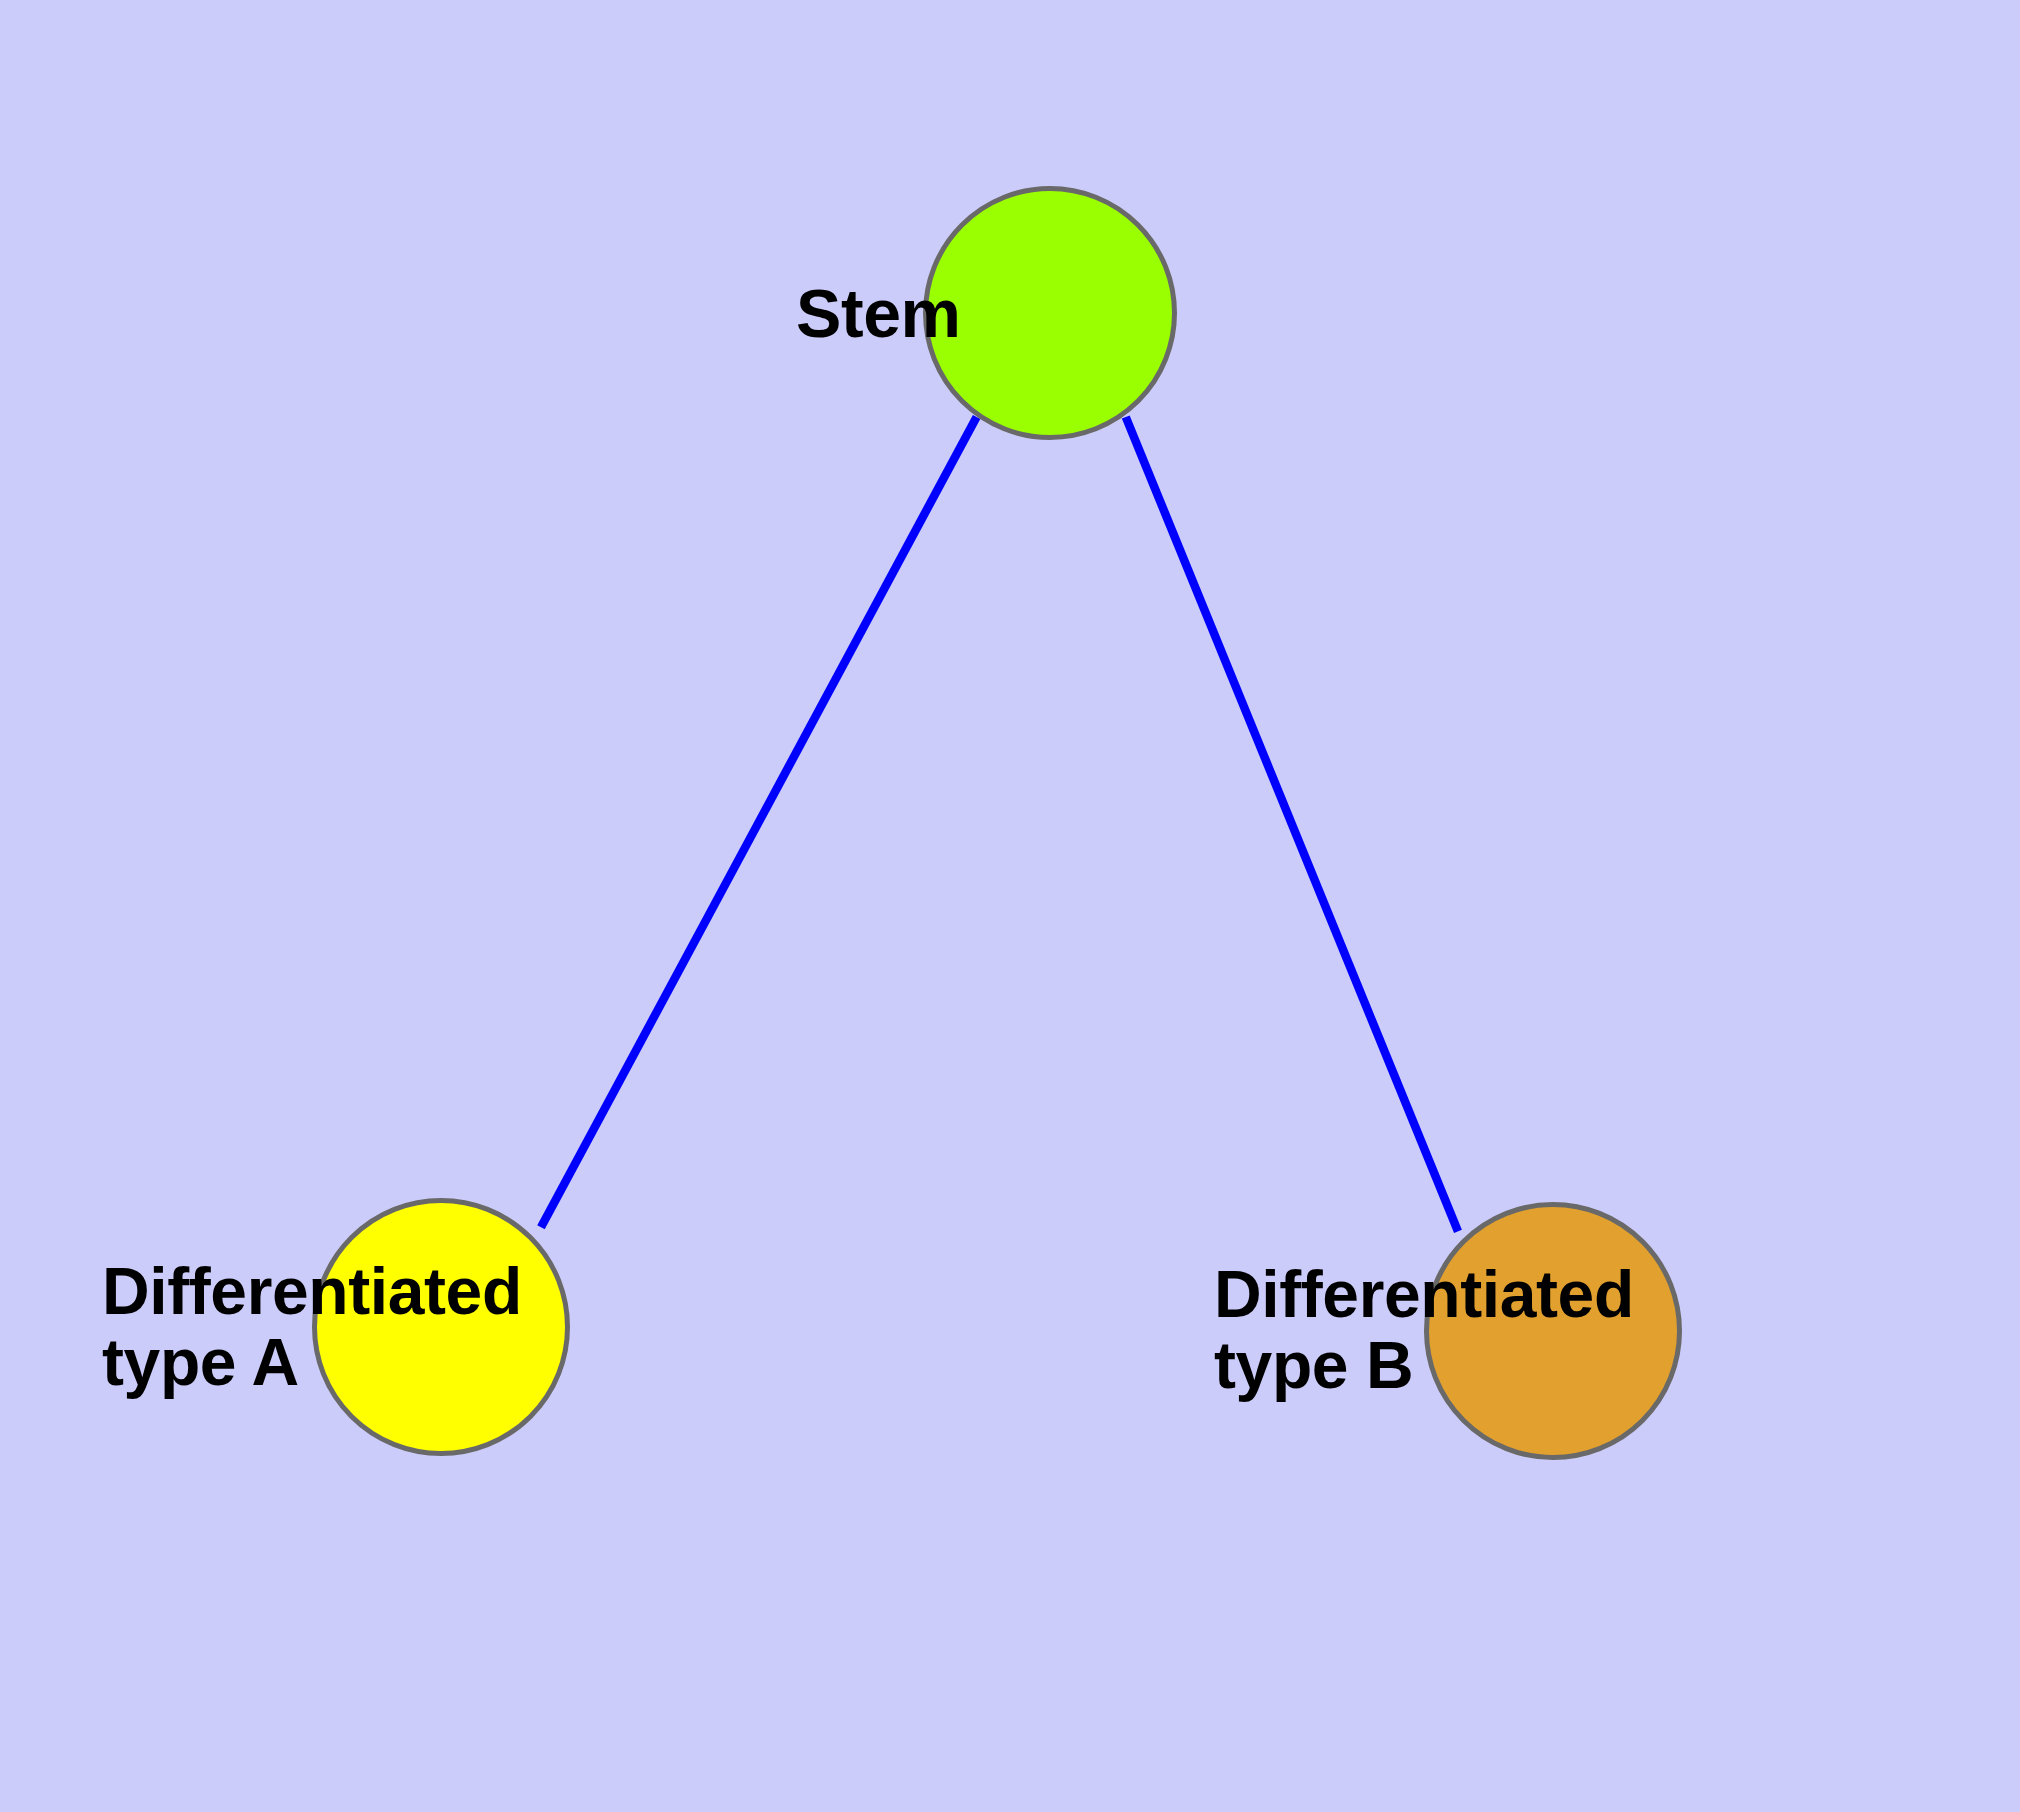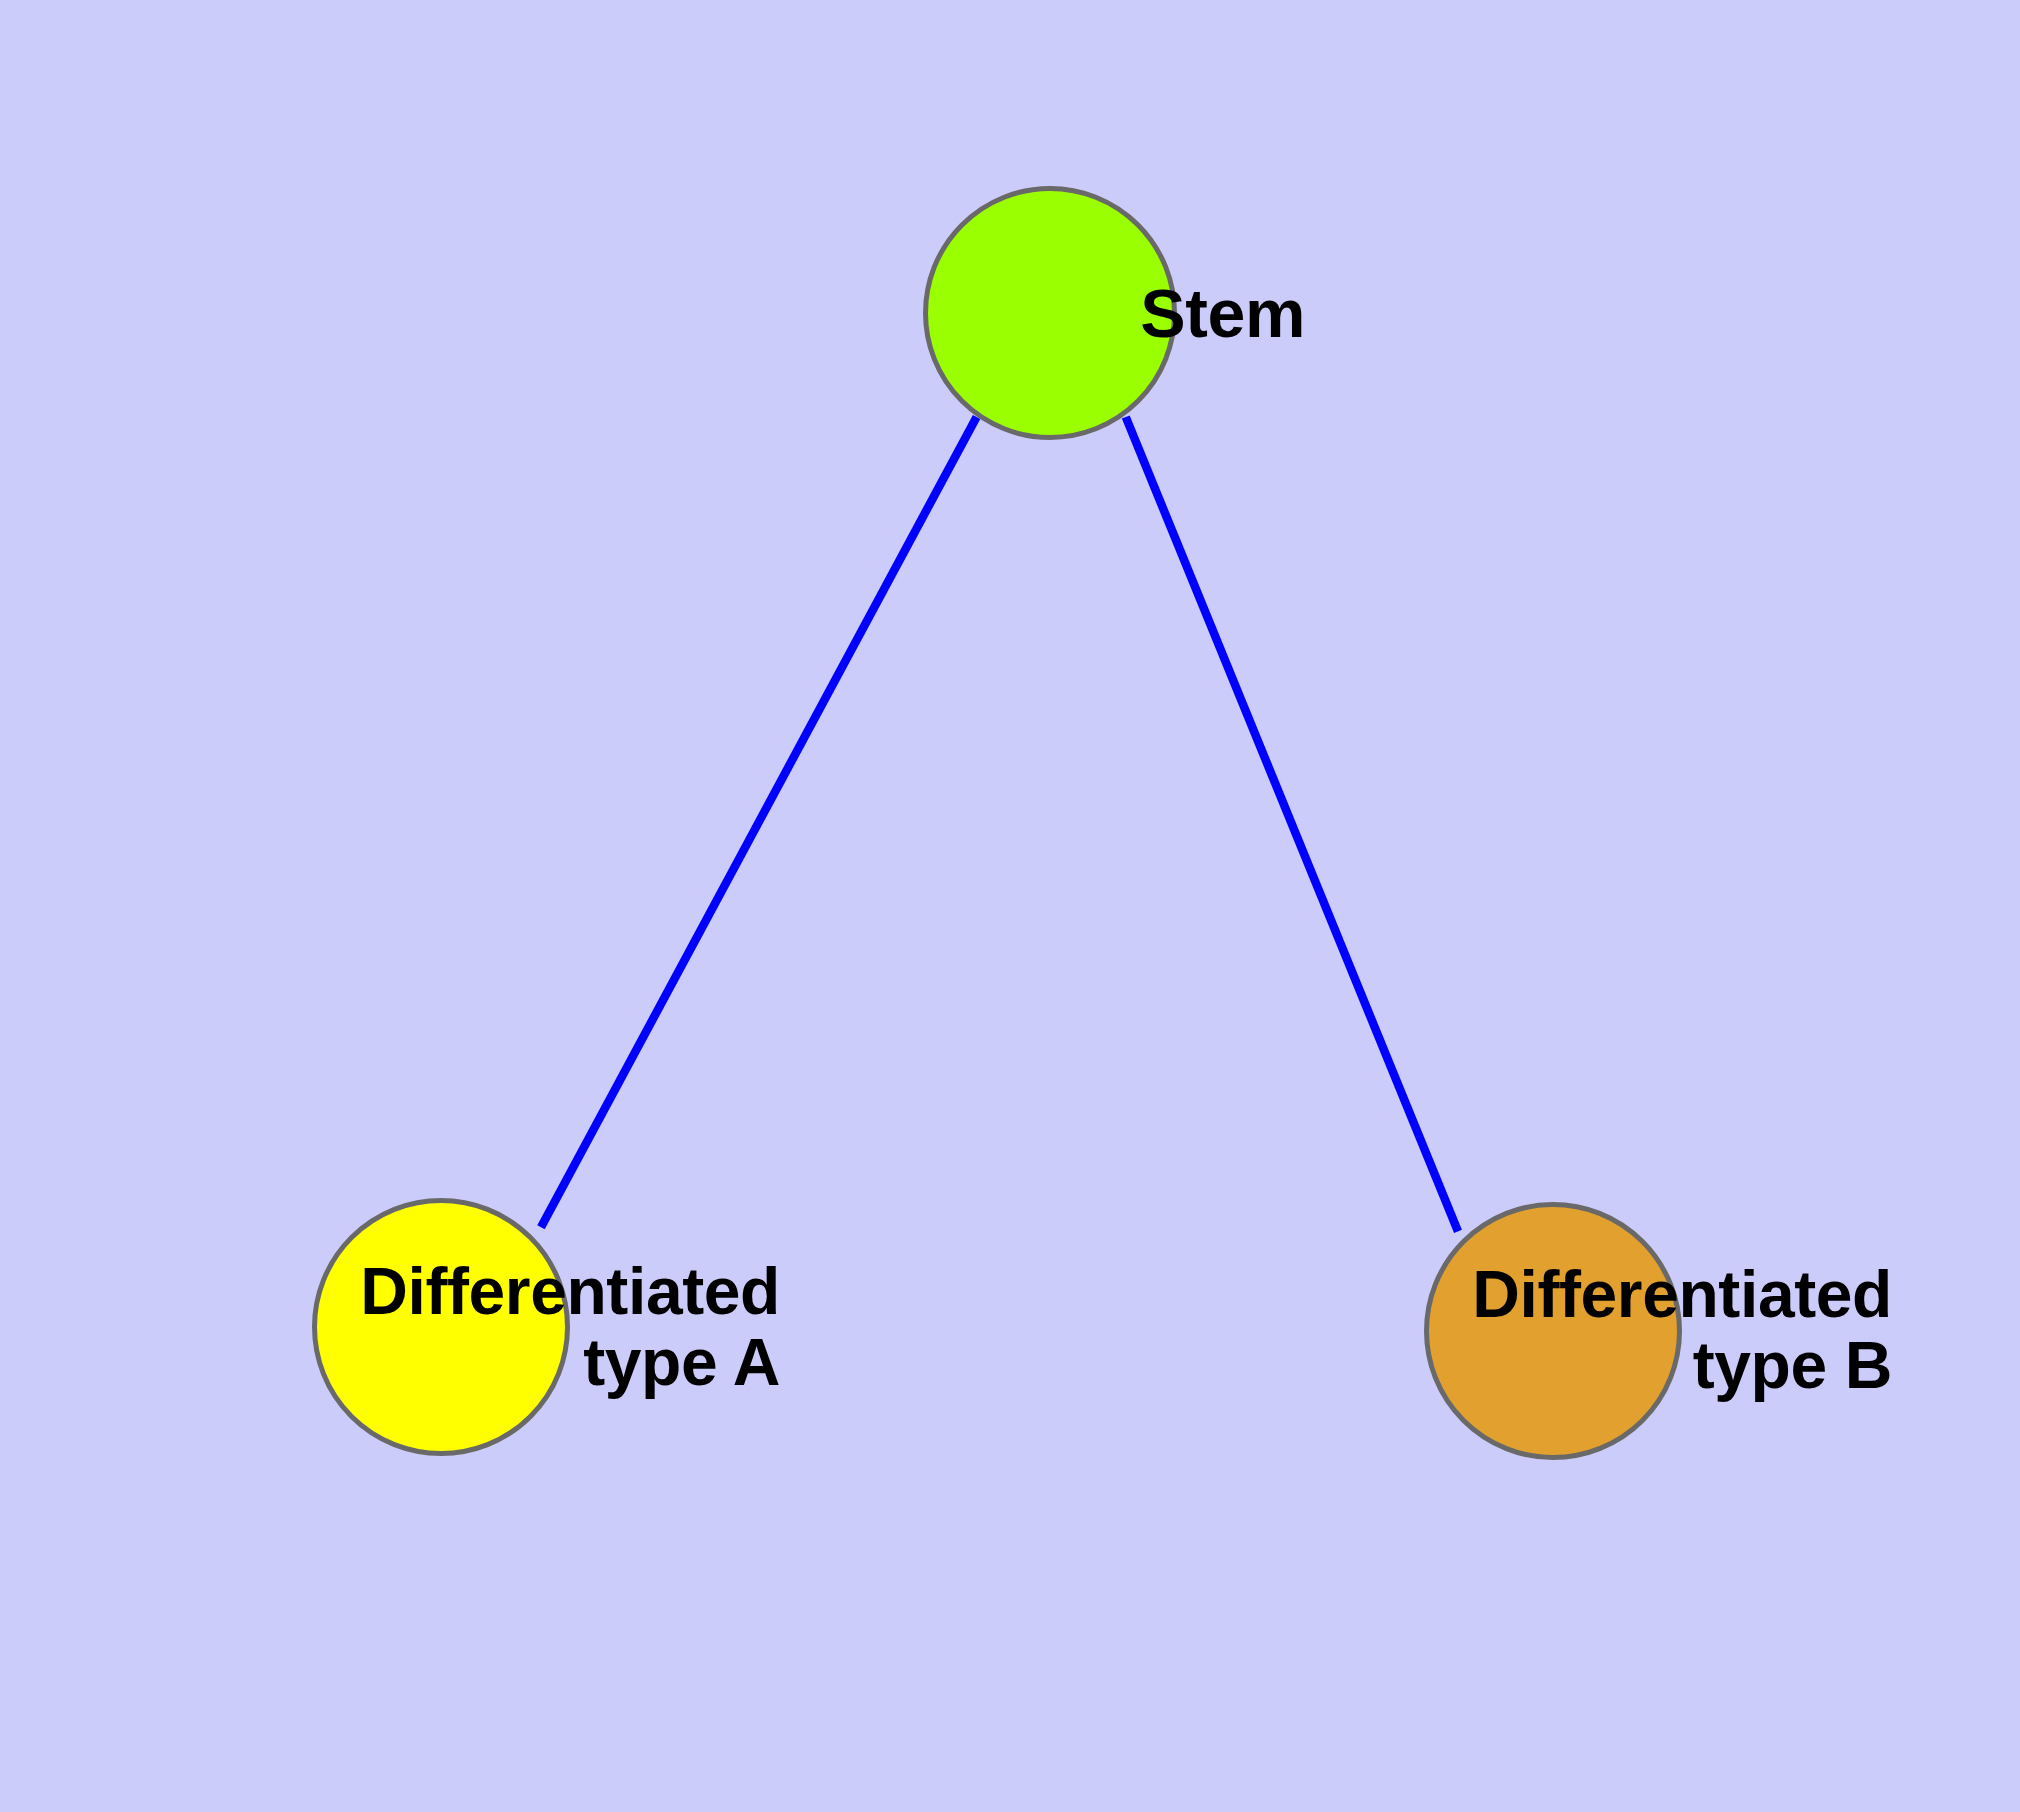--- a/index.html
+++ b/index.html
@@ -28,21 +28,21 @@
     height: 1812px;
   }
   .node {
     position: absolute;
     border-radius: 50%;
     box-sizing: border-box;
     border: 5.1px solid #696969;
   }
   .node-label {
     position: absolute;
-    text-align: right;
+    text-align: left;
     color: #000000;
     font-weight: bold;
     line-height: 1.08;
     white-space: pre;
     letter-spacing: -0.4px;
     -webkit-font-smoothing: antialiased;
   }
   
   #node-stem {
     left: 923px;

